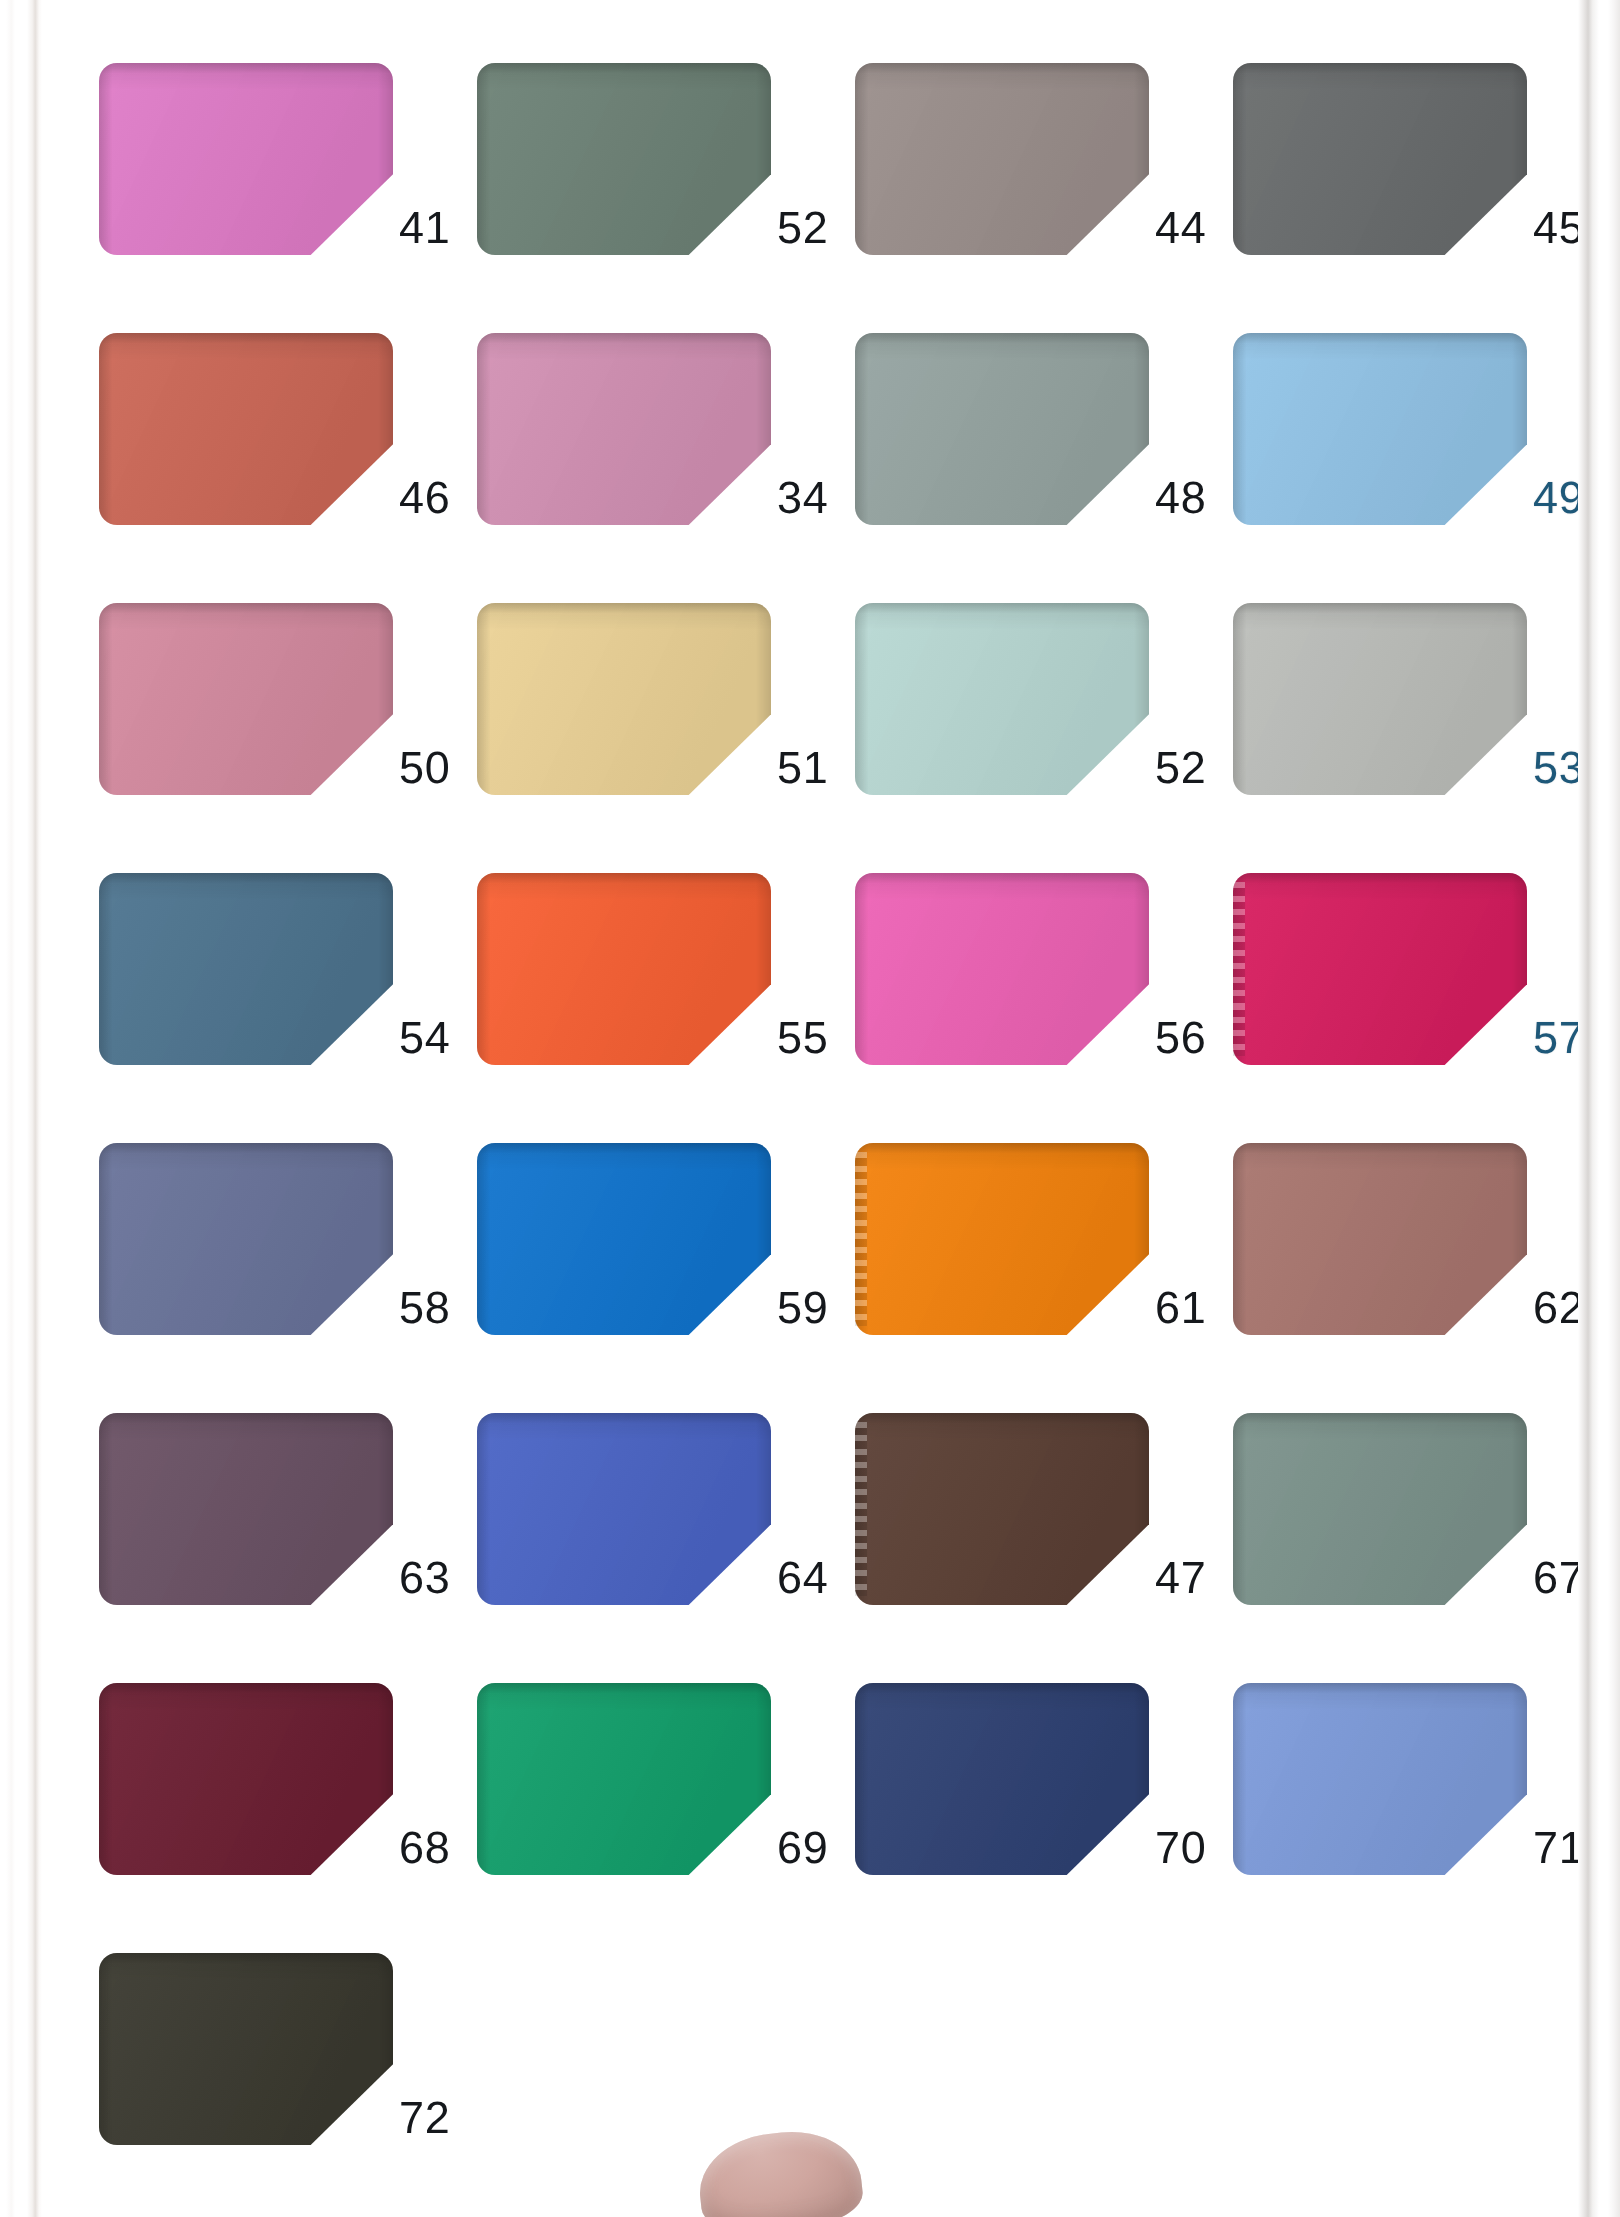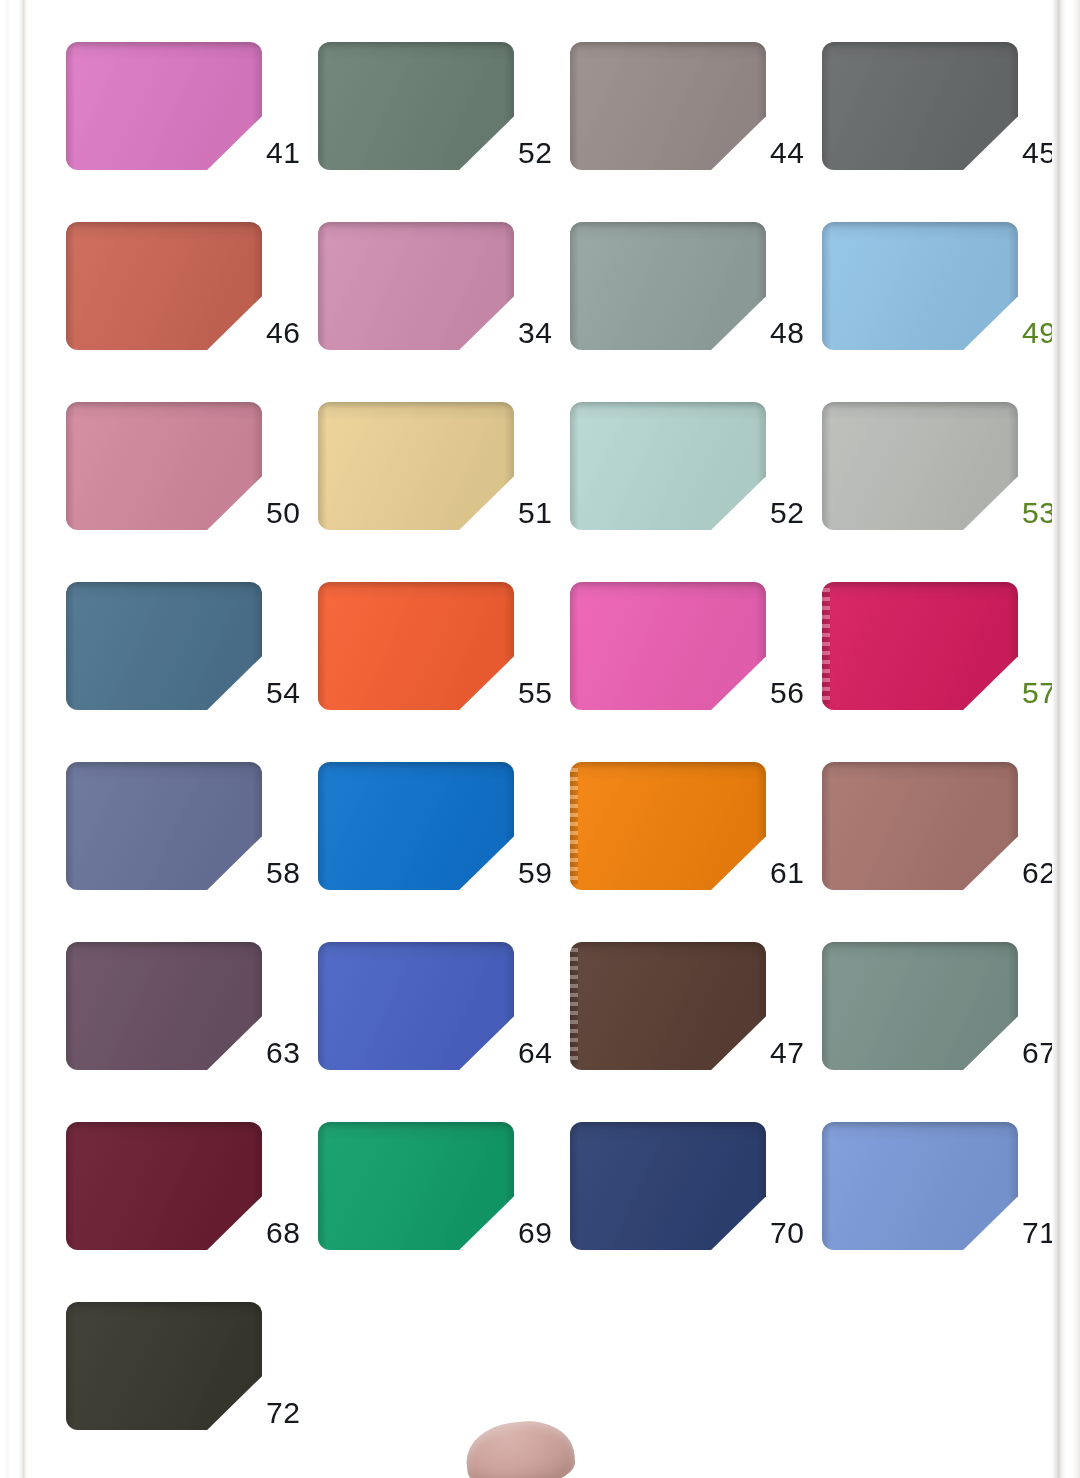--- a/index.html
+++ b/index.html
@@ -135,21 +135,21 @@
     top: 96px;
     width: 52px;
     font-size: 30px;
     font-weight: 400;
     color: #15181c;
     letter-spacing: 0.5px;
     font-family: "Liberation Sans", sans-serif;
     line-height: 1;
   }
   .chip-num.faded {
-    color: #4d7c0f;
+    color: #0c4a6e;
     text-shadow: 0 0 1px rgba(160,166,172,0.55);
     opacity: 0.92;
   }
 
   
   .thumb {
     position: absolute;
     left: 466px;
     bottom: -8px;
     width: 108px;

